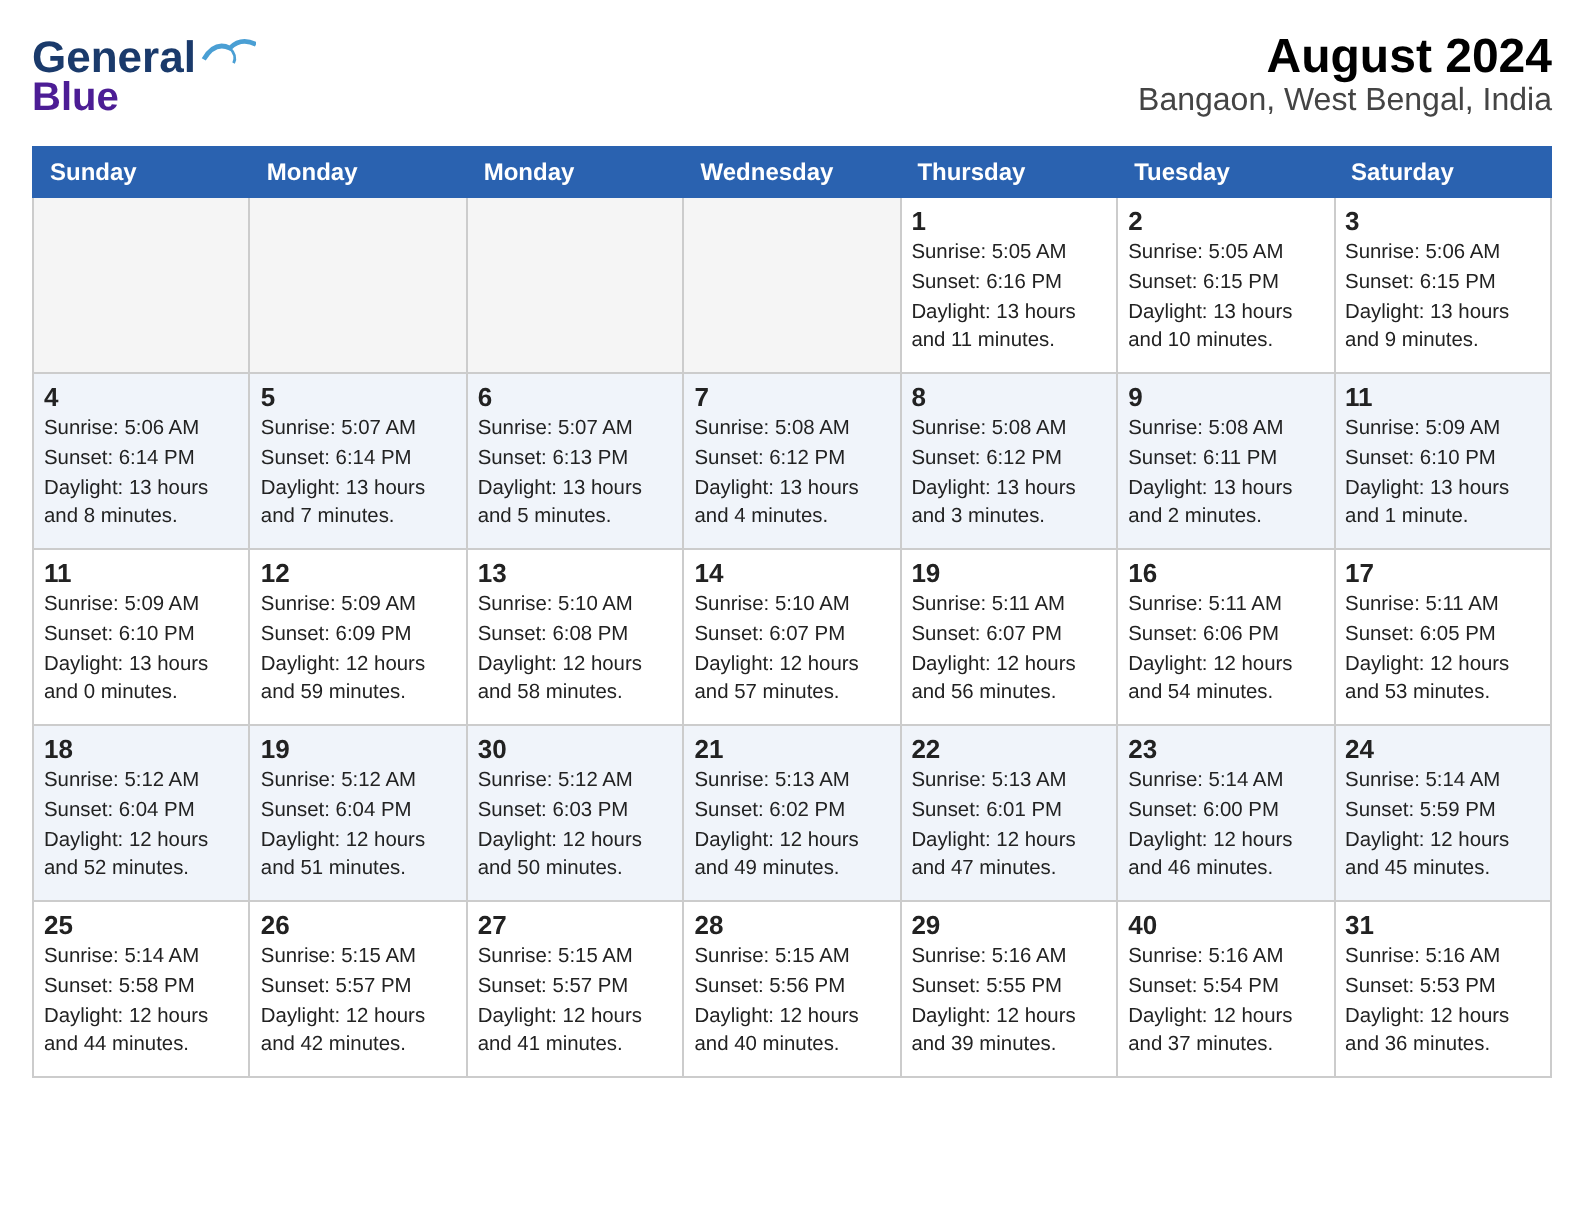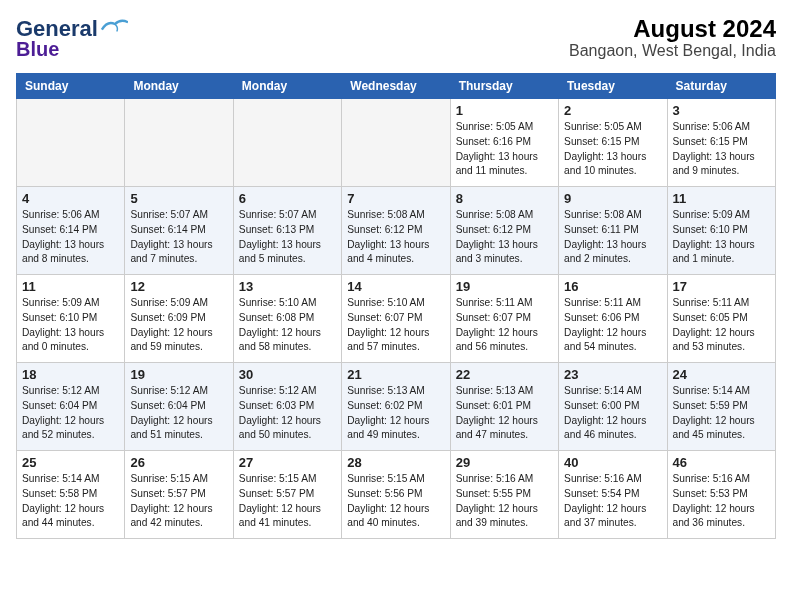--- a/index.html
+++ b/index.html
@@ -326,21 +326,21 @@
 and 39 minutes.</div>
         </td>
         <td>
           <span class="day-num">40</span>
           <div class="cell-info" style="white-space: pre-line;">Sunrise: 5:16 AM
 Sunset: 5:54 PM
 Daylight: 12 hours
 and 37 minutes.</div>
         </td>
         <td>
-          <span class="day-num">46</span>
+          <span class="day-num">31</span>
           <div class="cell-info" style="white-space: pre-line;">Sunrise: 5:16 AM
 Sunset: 5:53 PM
 Daylight: 12 hours
 and 36 minutes.</div>
         </td>
       </tr>
     </tbody>
 </table>
 
 </body></html>

